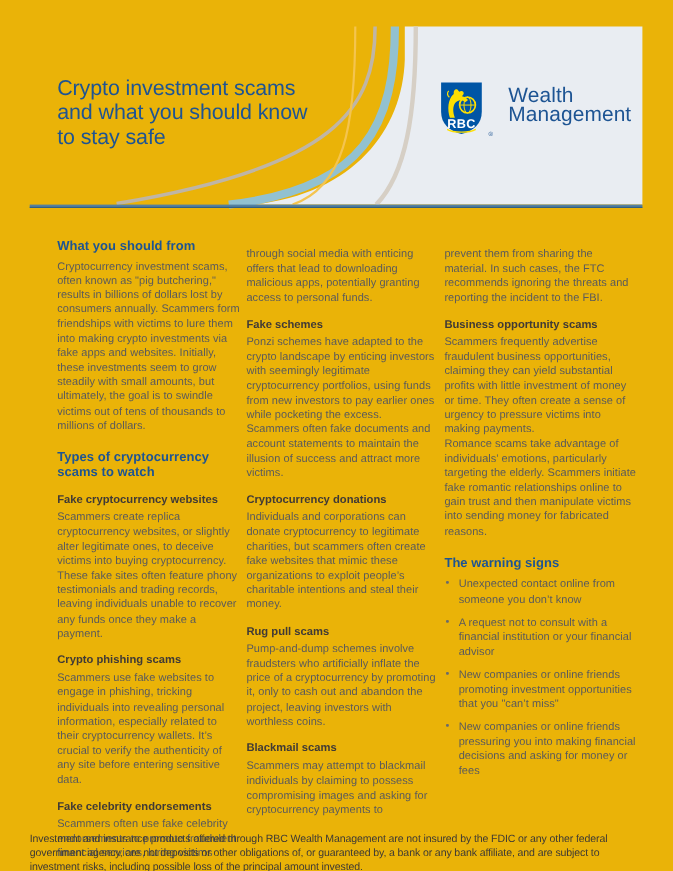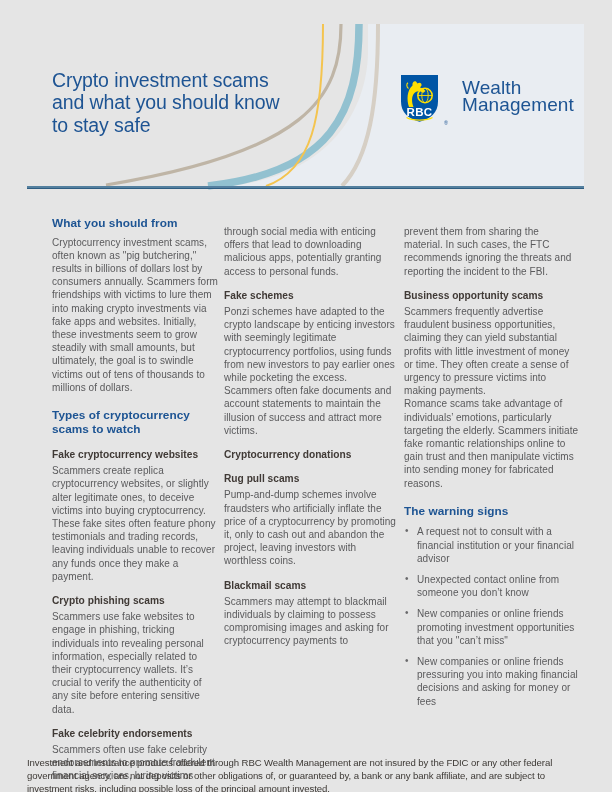--- a/index.html
+++ b/index.html
@@ -1,17 +1,17 @@
 <!DOCTYPE html>
 <html><head>
 <meta charset="utf-8">
 <style>
   html,body { margin:0; padding:0; background:#ffffff; }
   .page {
-    position:relative; width:612px; height:792px; background:#e5e5e5;
+    position:relative; width:612px; height:792px; background:#eab308;
     overflow:hidden; font-family:"Liberation Sans","DejaVu Sans",sans-serif;
     margin:0 auto;
   }
   .deco { position:absolute; left:0; top:0; }
   .title {
     position:absolute; left:52px; top:69px; margin:0; width:310px;
     color:#1e5493; font-size:19.5px; line-height:22.4px; font-weight:normal;
     letter-spacing:-0.1px;
   }
   .title span { display:block; }
@@ -101,35 +101,36 @@
       <p>Scammers use fake websites to engage in phishing, tricking individuals into revealing personal information, especially related to their cryptocurrency wallets. It’s crucial to verify the authenticity of any site before entering sensitive data.</p>
       <h3>Fake celebrity endorsements</h3>
       <p>Scammers often use fake celebrity endorsements to promote fraudulent financial services, luring victims</p>
     </section>
 
     <section class="col">
       <p class="cont">through social media with enticing offers that lead to downloading malicious apps, potentially granting access to personal funds.</p>
       <h3>Fake schemes</h3>
       <p>Ponzi schemes have adapted to the crypto landscape by enticing investors with seemingly legitimate cryptocurrency portfolios, using funds from new investors to pay earlier ones while pocketing the excess. Scammers often fake documents and account statements to maintain the illusion of success and attract more victims.</p>
       <h3>Cryptocurrency donations</h3>
+      <p>Individuals and corporations can donate cryptocurrency to legitimate charities, but scammers often create fake websites that mimic these organizations to exploit people’s charitable intentions and steal their money.</p>
       <h3>Rug pull scams</h3>
       <p>Pump-and-dump schemes involve fraudsters who artificially inflate the price of a cryptocurrency by promoting it, only to cash out and abandon the project, leaving investors with worthless coins.</p>
       <h3>Blackmail scams</h3>
       <p>Scammers may attempt to blackmail individuals by claiming to possess compromising images and asking for cryptocurrency payments to</p>
     </section>
 
     <section class="col">
       <p class="cont">prevent them from sharing the material. In such cases, the FTC recommends ignoring the threats and reporting the incident to the FBI.</p>
       <h3>Business opportunity scams</h3>
       <p>Scammers frequently advertise fraudulent business opportunities, claiming they can yield substantial profits with little investment of money or time. They often create a sense of urgency to pressure victims into making payments.</p>
       <p>Romance scams take advantage of individuals’ emotions, particularly targeting the elderly. Scammers initiate fake romantic relationships online to gain trust and then manipulate victims into sending money for fabricated reasons.</p>
       <h2>The warning signs</h2>
       <ul class="warn-list">
+        <li>Unexpected contact online from someone you don’t know</li>
         <li>A request not to consult with a financial institution or your financial advisor</li>
-        <li>Unexpected contact online from someone you don’t know</li>
         <li>New companies or online friends promoting investment opportunities that you "can’t miss"</li>
         <li>New companies or online friends pressuring you into making financial decisions and asking for money or fees</li>
       </ul>
     </section>
 
   </div>
 
   <p class="footer">Investment and insurance products offered through RBC Wealth Management are not insured by the FDIC or any other federal government agency, are not deposits or other obligations of, or guaranteed by, a bank or any bank affiliate, and are subject to investment risks, including possible loss of the principal amount invested.</p>
 
 </div>

